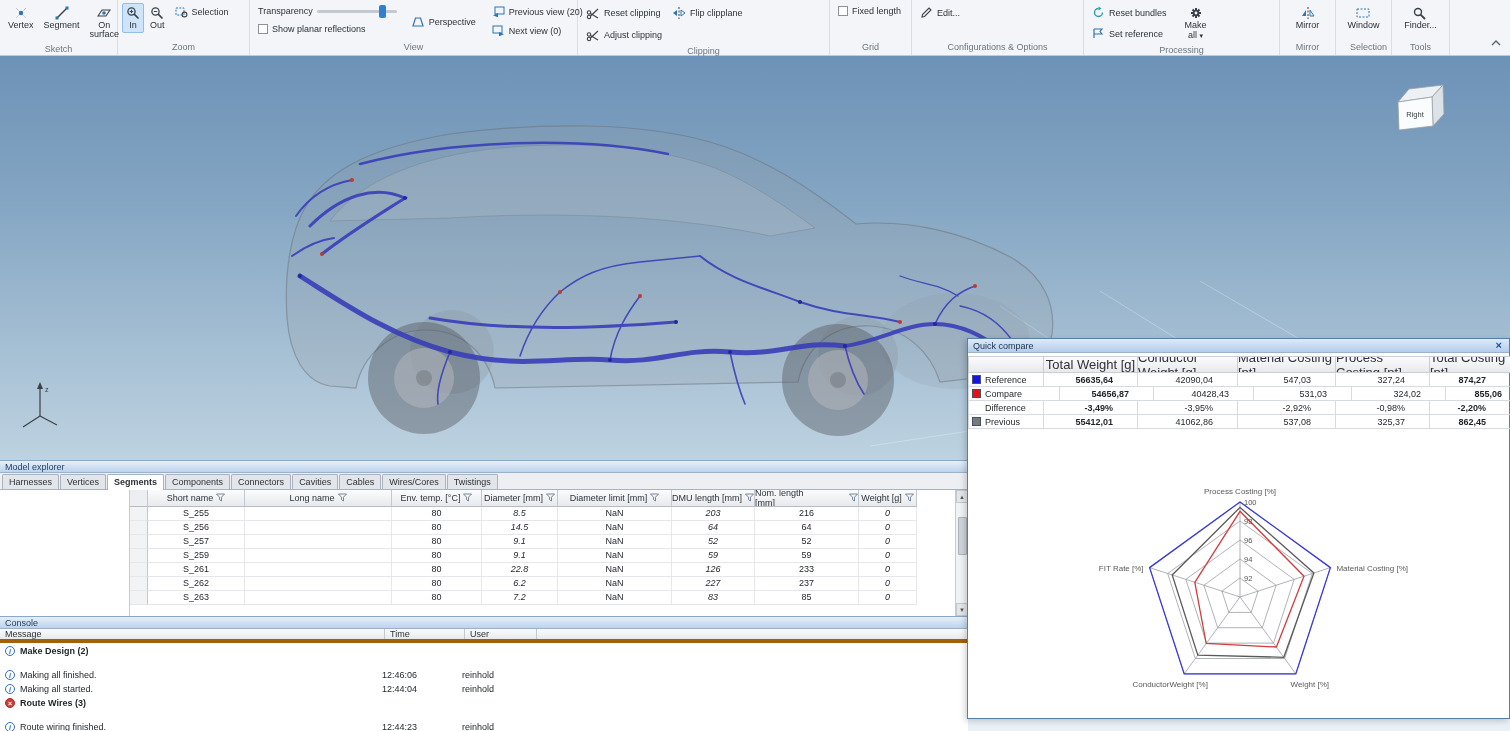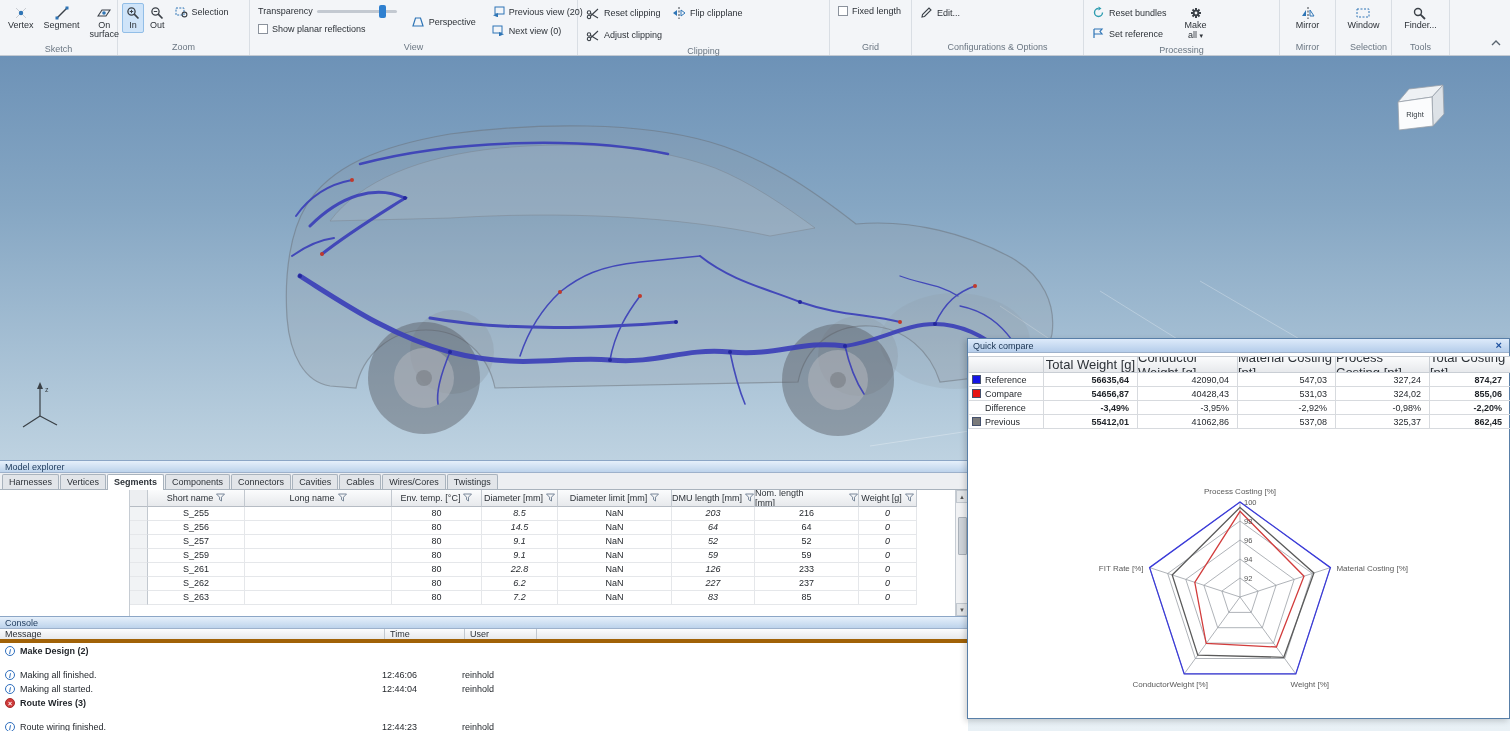--- a/index.html
+++ b/index.html
@@ -84,21 +84,21 @@
   padding:0 5px;font-size:9px;color:#16304f;border-bottom:1px solid #9db1cb}
 .qclose{margin-left:auto;color:#1c4f9e;font-weight:bold;font-size:11px;line-height:1;padding:0 2px}
 .qthead{display:flex;height:17px;margin-top:3px}
 .qth{background:linear-gradient(180deg,#fbfcfd,#e7e9ec);border:1px solid #c9ced4;border-left:none;
   display:flex;align-items:center;justify-content:center;font-size:13px;color:#2d3238;flex:0 0 auto;overflow:hidden}
 .qth:first-child{border-left:1px solid #c9ced4}
 .qrow{display:flex;height:14px}
 .qtd{border-right:1px solid #d7dade;border-bottom:1px solid #d7dade;font-size:9px;color:#1f2328;
   display:flex;align-items:center;flex:0 0 auto;overflow:hidden}
 .qname{padding-left:3px;gap:4px;border-left:1px solid #d7dade}
-.qval{justify-content:flex-end;padding-right:8px}
+.qval{justify-content:flex-end;padding-right:24px}
 .bold{font-weight:bold}
 .swatch{width:9px;height:9px;border:1px solid #44506c;flex:0 0 auto}
 .radar{position:absolute;left:0;top:100px}
 </style>
 </head>
 <body>
 
 <div class="ribbon">
 
   <div class="rgroup" style="width:118px">
@@ -662,21 +662,21 @@
           <span class="swatch" style="background: rgb(20, 20, 230);"></span>
           <span>Reference</span>
         </div>
         <div class="qtd qval bold" style="width: 94px;">56635,64</div>
         <div class="qtd qval" style="width: 100px;">42090,04</div>
         <div class="qtd qval" style="width: 98px;">547,03</div>
         <div class="qtd qval" style="width: 94px;">327,24</div>
         <div class="qtd qval bold" style="width: 81px;">874,27</div>
       </div>
       <div class="qrow">
-        <div class="qtd qname" style="width: 76px;">
+        <div class="qtd qname" style="width: 92px;">
           <span class="swatch" style="background: rgb(230, 20, 20);"></span>
           <span>Compare</span>
         </div>
         <div class="qtd qval bold" style="width: 94px;">54656,87</div>
         <div class="qtd qval" style="width: 100px;">40428,43</div>
         <div class="qtd qval" style="width: 98px;">531,03</div>
         <div class="qtd qval" style="width: 94px;">324,02</div>
         <div class="qtd qval bold" style="width: 81px;">855,06</div>
       </div>
       <div class="qrow">

